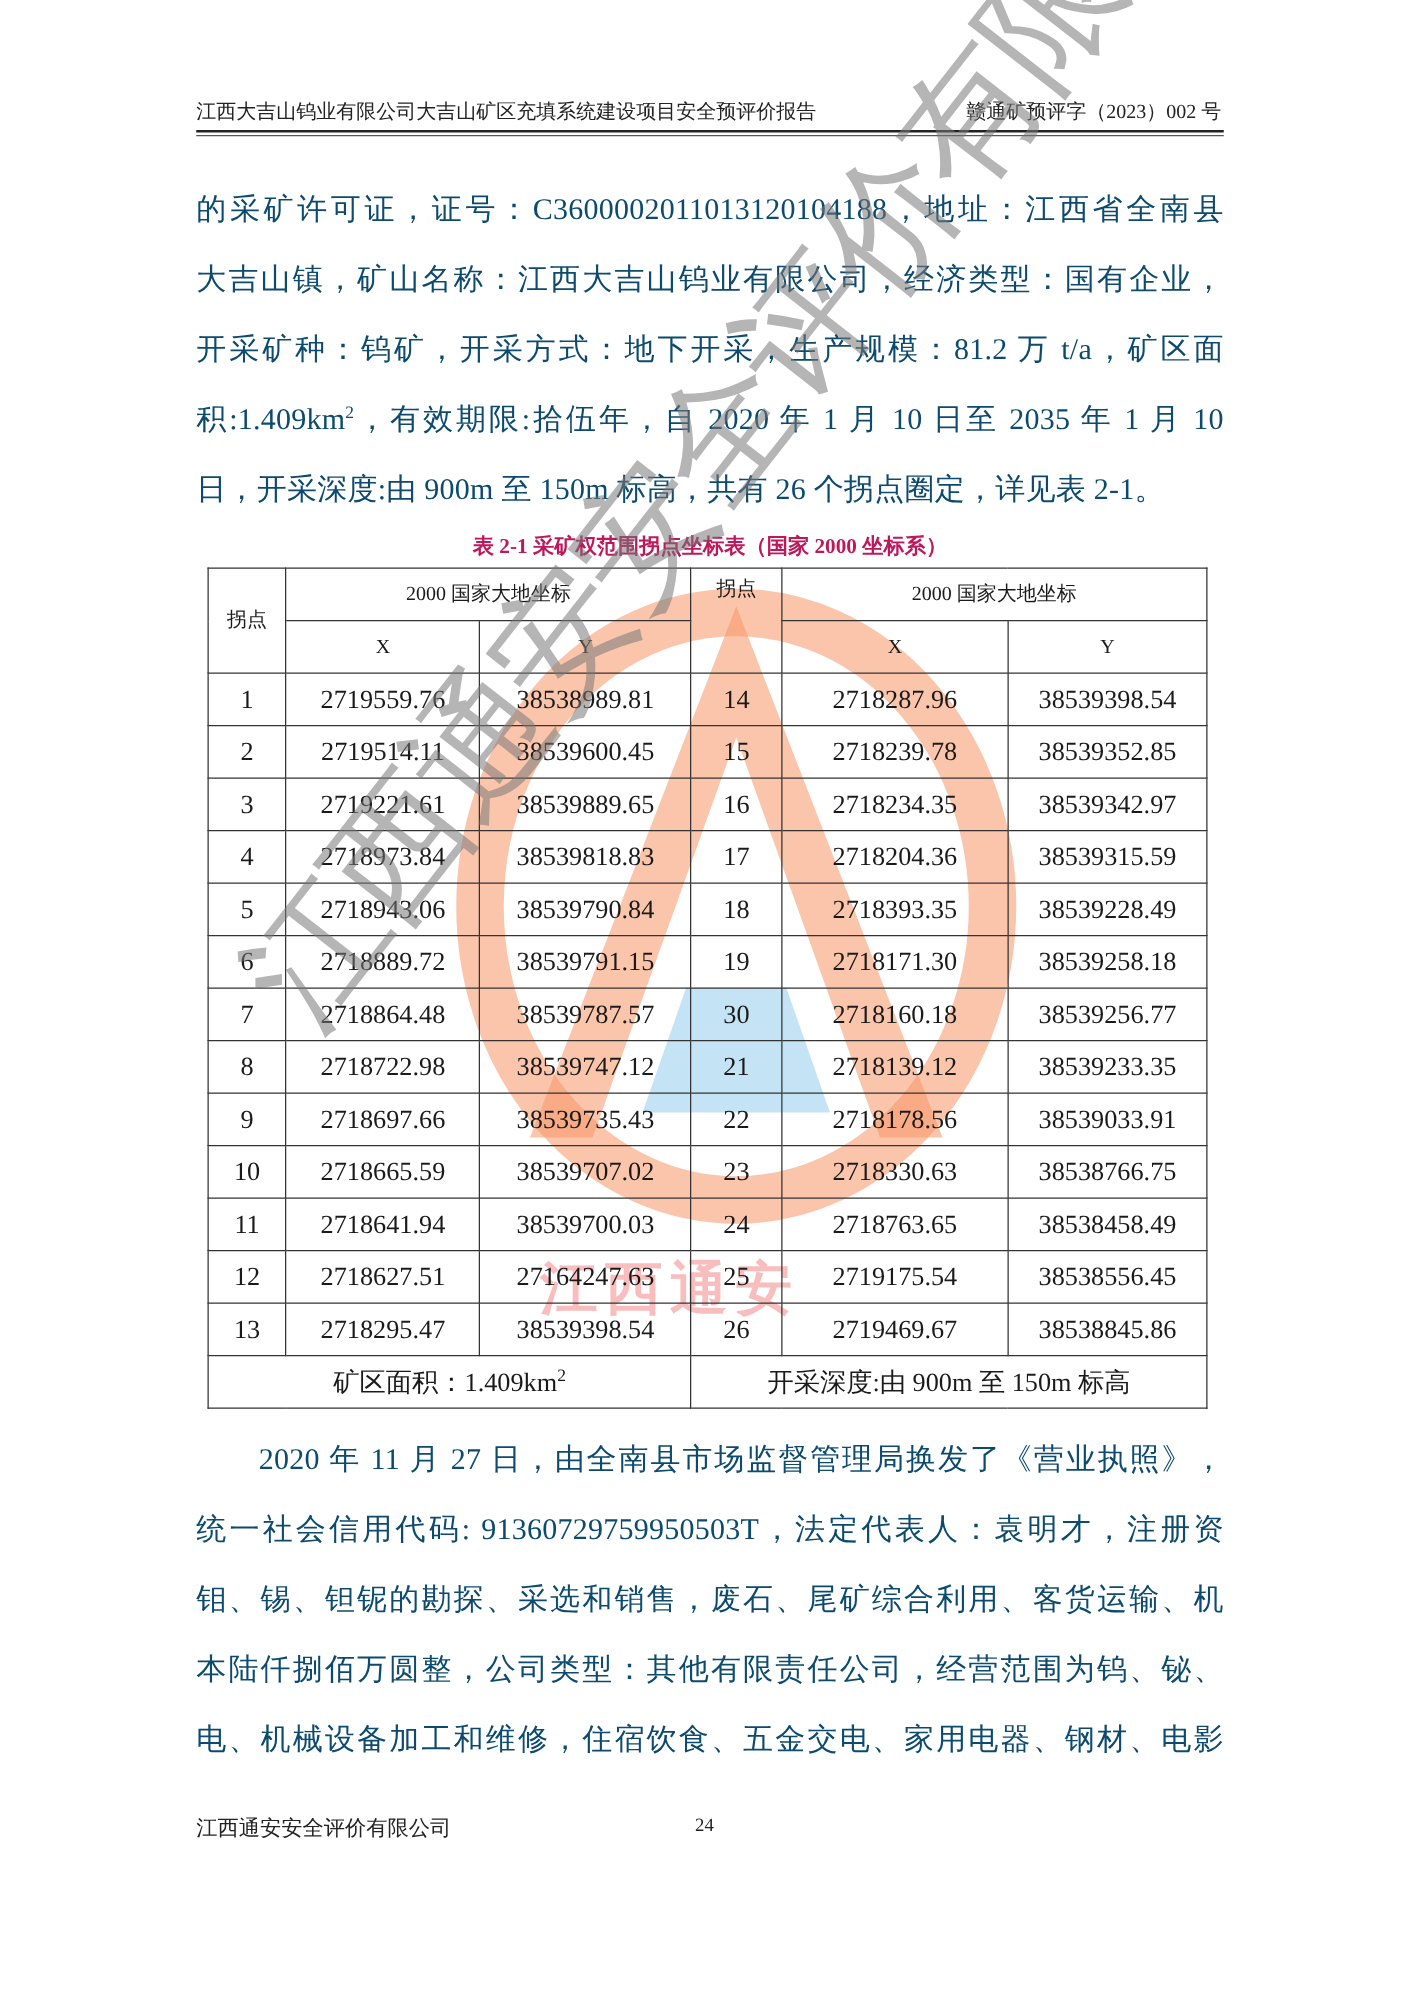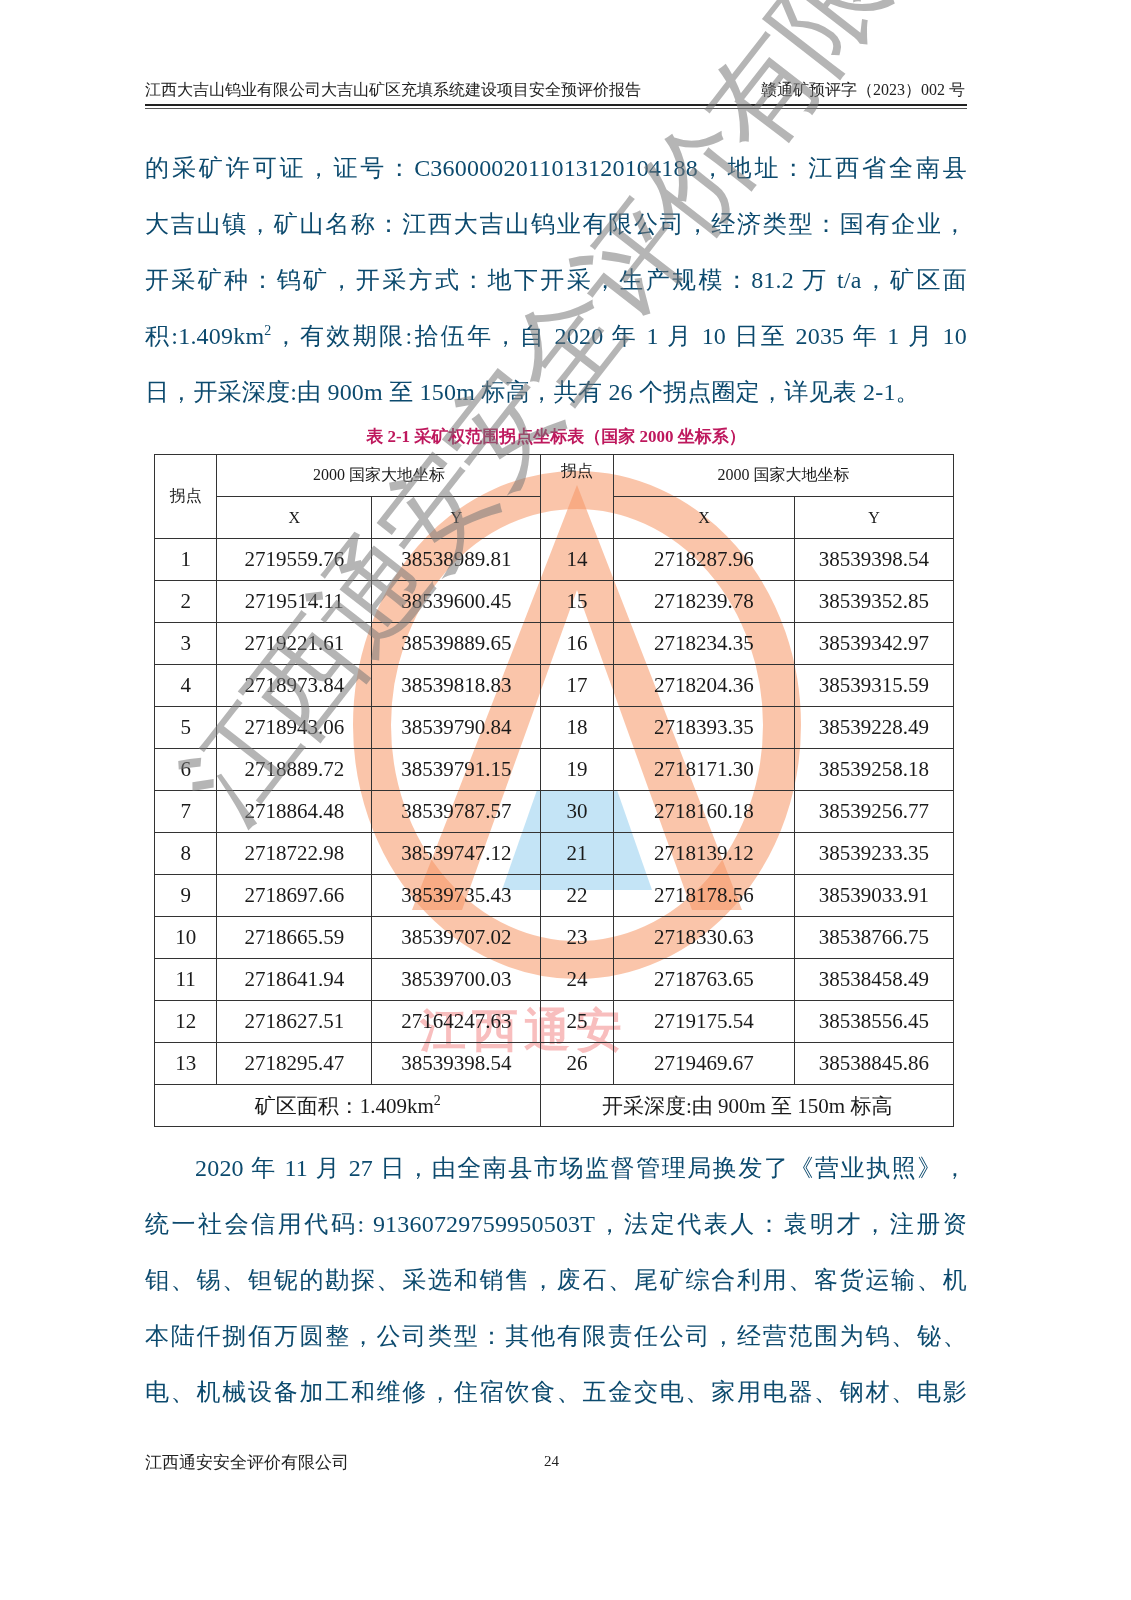--- a/index.html
+++ b/index.html
@@ -1,18 +1,18 @@
 <!DOCTYPE html>
 <html><head>
 <meta charset="utf-8">
 <style>
   html, body { margin: 0; padding: 0; background: #ffffff; }
   body { width: 1131px; height: 1600px; position: relative; overflow: hidden;
          font-family: "Liberation Serif", "DejaVu Serif", serif; color: #1a1a1a; }
-  .page { position: absolute; left: 0; top: 0; width: 1021px; height: 1600px; }
+  .page { position: absolute; left: 12px; top: 0; width: 1021px; height: 1600px; }
 
   
   .header { position: absolute; left: 145px; top: 78px; width: 820px; height: 24px;
             font-size: 16px; line-height: 24px; color: #222; }
   .header .left { position: absolute; left: 0; top: 0; }
   .header .right { position: absolute; right: 0; top: 0; }
   .header-rule { position: absolute; left: 145px; top: 104px; width: 822px; height: 2px; background: #222; }
   .header-rule2 { position: absolute; left: 145px; top: 108px; width: 822px; height: 1px; background: #555; }
 
   

